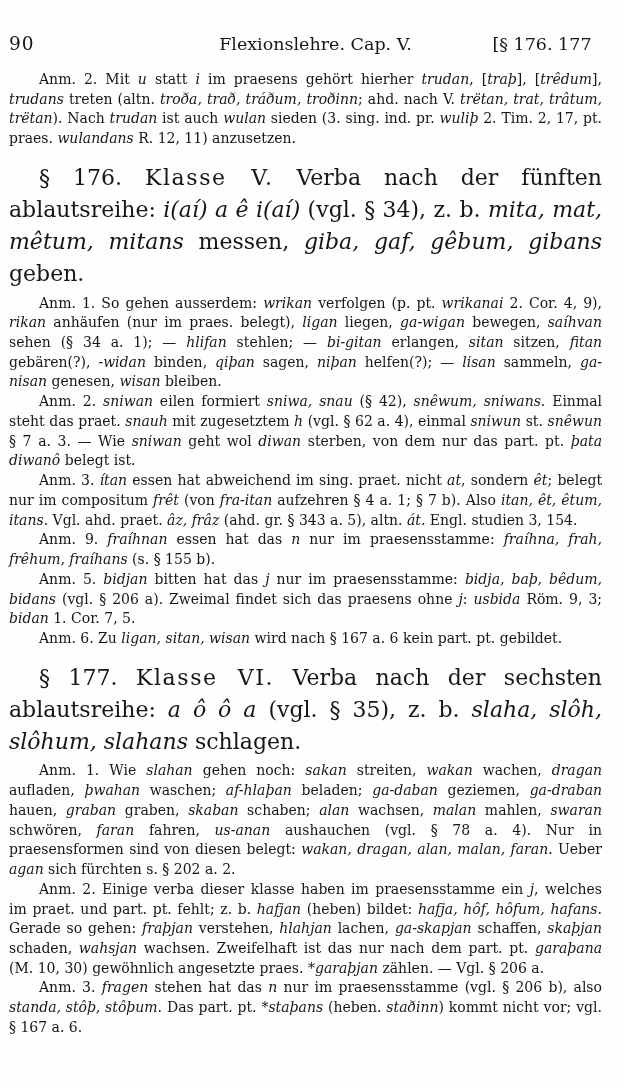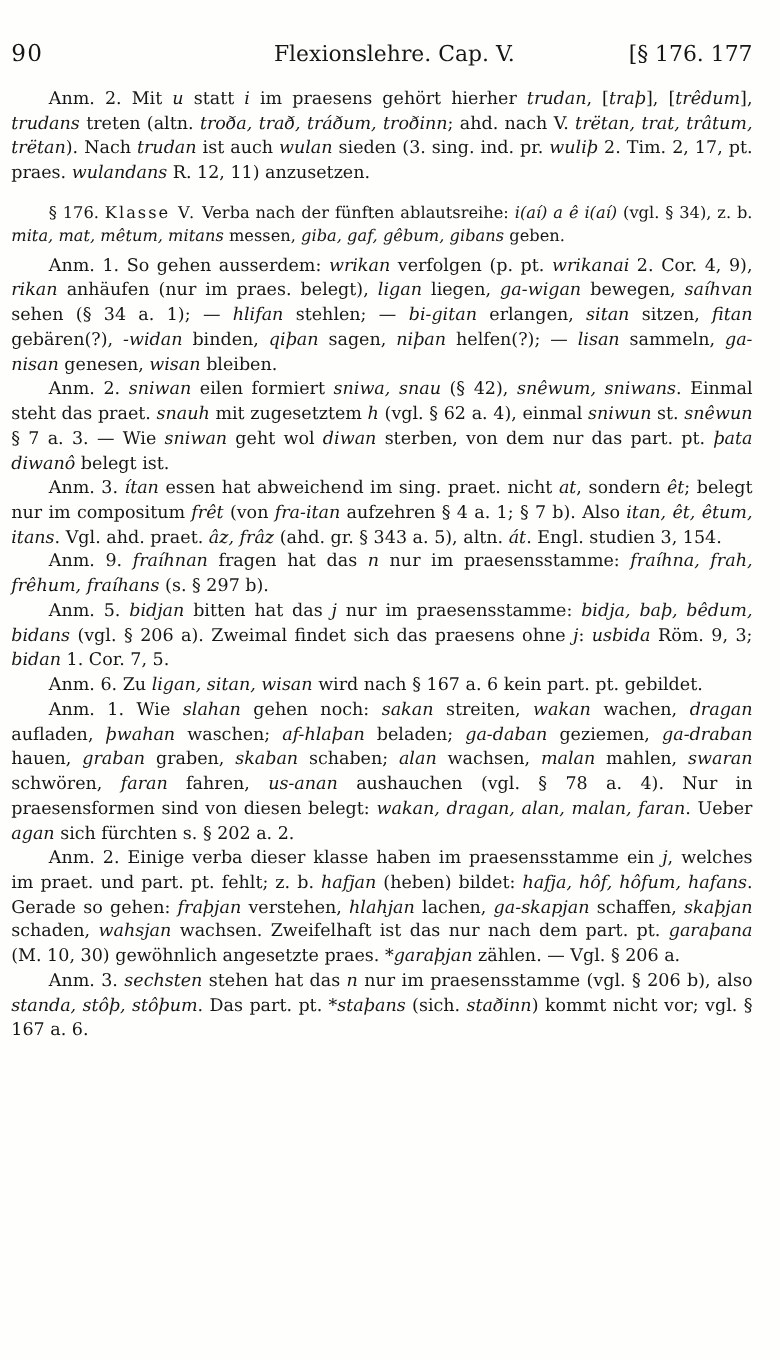--- a/index.html
+++ b/index.html
@@ -16,32 +16,32 @@
     padding: 10px 22px 0 9px;
   }
   .running-head {
     display: flex;
     align-items: baseline;
     font-size: 17.5px;
     margin-bottom: 16px;
   }
   .running-head .page-num { width: 110px; font-size: 18.5px; letter-spacing: 1px; }
   .running-head .title { flex: 1; text-align: center; padding-left: 30px; margin-top: 24px; }
-  .running-head .secref { width: 120px; text-align: right; }
+  .running-head .secref { width: 120px; text-align: center; }
   p {
     margin: 0;
     text-align: justify;
     text-indent: 30px;
   }
   p.anm {
     font-size: 14px;
     line-height: 1.41;
   }
   p.heading {
-    font-size: 13px;
+    font-size: 22px;
     line-height: 1.45;
     margin-top: 13px;
     margin-bottom: 4px;
   }
   .it { font-style: italic; }
   .sperr { letter-spacing: 1.6px; }
 </style>
 </head>
 <body>
 
@@ -50,20 +50,21 @@
     <span class="page-num">90</span>
     <span class="title">Flexionslehre.  Cap. V.</span>
     <span class="secref">[§ 176. 177</span>
   </div>
   <div>
       <p class="anm"><span>Anm. 2.  Mit </span><span class="it">u</span><span> statt </span><span class="it">i</span><span> im praesens gehört hierher </span><span class="it">trudan</span><span>, [</span><span class="it">traþ</span><span>], [</span><span class="it">trêdum</span><span>], </span><span class="it">trudans</span><span> treten (altn. </span><span class="it">troða, trað, tráðum, troðinn</span><span>; ahd. nach V. </span><span class="it">trëtan, trat, trâtum, trëtan</span><span>).  Nach </span><span class="it">trudan</span><span> ist auch </span><span class="it">wulan</span><span> sieden (3. sing. ind. pr. </span><span class="it">wuliþ</span><span> 2. Tim. 2, 17, pt. praes. </span><span class="it">wulandans</span><span> R. 12, 11) anzusetzen.</span></p>
       <p class="heading"><span>§ 176.  </span><span class="sperr">Klasse V.</span><span>  Verba nach der fünften ablautsreihe: </span><span class="it">i(aí) a ê i(aí)</span><span> (vgl. § 34), z. b. </span><span class="it">mita, mat, mêtum, mitans</span><span> messen, </span><span class="it">giba, gaf, gêbum, gibans</span><span> geben.</span></p>
       <p class="anm"><span>Anm. 1.  So gehen ausserdem: </span><span class="it">wrikan</span><span> verfolgen (p. pt. </span><span class="it">wrikanai</span><span> 2. Cor. 4, 9), </span><span class="it">rikan</span><span> anhäufen (nur im praes. belegt), </span><span class="it">ligan</span><span> liegen, </span><span class="it">ga-wigan</span><span> bewegen, </span><span class="it">saíhvan</span><span> sehen (§ 34 a. 1); — </span><span class="it">hlifan</span><span> stehlen; — </span><span class="it">bi-gitan</span><span> erlangen, </span><span class="it">sitan</span><span> sitzen, </span><span class="it">fitan</span><span> gebären(?), </span><span class="it">-widan</span><span> binden, </span><span class="it">qiþan</span><span> sagen, </span><span class="it">niþan</span><span> helfen(?); — </span><span class="it">lisan</span><span> sammeln, </span><span class="it">ga-nisan</span><span> genesen, </span><span class="it">wisan</span><span> bleiben.</span></p>
       <p class="anm"><span>Anm. 2.  </span><span class="it">sniwan</span><span> eilen formiert </span><span class="it">sniwa, snau</span><span> (§ 42), </span><span class="it">snêwum, sniwans</span><span>. Einmal steht das praet. </span><span class="it">snauh</span><span> mit zugesetztem </span><span class="it">h</span><span> (vgl. § 62 a. 4), einmal </span><span class="it">sniwun</span><span> st. </span><span class="it">snêwun</span><span> § 7 a. 3. — Wie </span><span class="it">sniwan</span><span> geht wol </span><span class="it">diwan</span><span> sterben, von dem nur das part. pt. </span><span class="it">þata diwanô</span><span> belegt ist.</span></p>
       <p class="anm"><span>Anm. 3.  </span><span class="it">ítan</span><span> essen hat abweichend im sing. praet. nicht </span><span class="it">at</span><span>, sondern </span><span class="it">êt</span><span>; belegt nur im compositum </span><span class="it">frêt</span><span> (von </span><span class="it">fra-itan</span><span> aufzehren § 4 a. 1; § 7 b). Also </span><span class="it">itan, êt, êtum, itans</span><span>.  Vgl. ahd. praet. </span><span class="it">âz, frâz</span><span> (ahd. gr. § 343 a. 5), altn. </span><span class="it">át</span><span>.  Engl. studien 3, 154.</span></p>
-      <p class="anm"><span>Anm. 9.  </span><span class="it">fraíhnan</span><span> fragen hat das </span><span class="it">n</span><span> nur im praesensstamme: </span><span class="it">fraíhna, frah, frêhum, fraíhans</span><span> (s. § 297 b).</span></p>
+      <p class="anm"><span>Anm. 9.  </span><span class="it">fraíhnan</span><span> essen hat das </span><span class="it">n</span><span> nur im praesensstamme: </span><span class="it">fraíhna, frah, frêhum, fraíhans</span><span> (s. § 155 b).</span></p>
       <p class="anm"><span>Anm. 5.  </span><span class="it">bidjan</span><span> bitten hat das </span><span class="it">j</span><span> nur im praesensstamme: </span><span class="it">bidja, baþ, bêdum, bidans</span><span> (vgl. § 206 a).  Zweimal findet sich das praesens ohne </span><span class="it">j</span><span>: </span><span class="it">usbida</span><span> Röm. 9, 3; </span><span class="it">bidan</span><span> 1. Cor. 7, 5.</span></p>
       <p class="anm"><span>Anm. 6.  Zu </span><span class="it">ligan, sitan, wisan</span><span> wird nach § 167 a. 6 kein part. pt. gebildet.</span></p>
+      <p class="heading"><span>§ 177.  </span><span class="sperr">Klasse VI.</span><span>  Verba nach der sechsten ablautsreihe: </span><span class="it">a ô ô a</span><span> (vgl. § 35), z. b. </span><span class="it">slaha, slôh, slôhum, slahans</span><span> schlagen.</span></p>
       <p class="anm"><span>Anm. 1.  Wie </span><span class="it">slahan</span><span> gehen noch: </span><span class="it">sakan</span><span> streiten, </span><span class="it">wakan</span><span> wachen, </span><span class="it">dragan</span><span> aufladen, </span><span class="it">þwahan</span><span> waschen; </span><span class="it">af-hlaþan</span><span> beladen; </span><span class="it">ga-daban</span><span> geziemen, </span><span class="it">ga-draban</span><span> hauen, </span><span class="it">graban</span><span> graben, </span><span class="it">skaban</span><span> schaben; </span><span class="it">alan</span><span> wachsen, </span><span class="it">malan</span><span> mahlen, </span><span class="it">swaran</span><span> schwören, </span><span class="it">faran</span><span> fahren, </span><span class="it">us-anan</span><span> aushauchen (vgl. § 78 a. 4). Nur in praesensformen sind von diesen belegt: </span><span class="it">wakan, dragan, alan, malan, faran</span><span>.  Ueber </span><span class="it">agan</span><span> sich fürchten s. § 202 a. 2.</span></p>
       <p class="anm"><span>Anm. 2.  Einige verba dieser klasse haben im praesensstamme ein </span><span class="it">j</span><span>, welches im praet. und part. pt. fehlt; z. b. </span><span class="it">hafjan</span><span> (heben) bildet: </span><span class="it">hafja, hôf, hôfum, hafans</span><span>.  Gerade so gehen: </span><span class="it">fraþjan</span><span> verstehen, </span><span class="it">hlahjan</span><span> lachen, </span><span class="it">ga-skapjan</span><span> schaffen, </span><span class="it">skaþjan</span><span> schaden, </span><span class="it">wahsjan</span><span> wachsen.  Zweifelhaft ist das nur nach dem part. pt. </span><span class="it">garaþana</span><span> (M. 10, 30) gewöhnlich angesetzte praes. </span><span class="it">*garaþjan</span><span> zählen. — Vgl. § 206 a.</span></p>
-      <p class="anm"><span>Anm. 3.  </span><span class="it">sechsten</span><span> stehen hat das </span><span class="it">n</span><span> nur im praesensstamme (vgl. § 206 b), also </span><span class="it">standa, stôþ, stôþum</span><span>.  Das part. pt. </span><span class="it">*staþans</span><span> (sich. </span><span class="it">staðinn</span><span>) kommt nicht vor; vgl. § 167 a. 6.</span></p>
+      <p class="anm"><span>Anm. 3.  </span><span class="it">fragen</span><span> stehen hat das </span><span class="it">n</span><span> nur im praesensstamme (vgl. § 206 b), also </span><span class="it">standa, stôþ, stôþum</span><span>.  Das part. pt. </span><span class="it">*staþans</span><span> (heben. </span><span class="it">staðinn</span><span>) kommt nicht vor; vgl. § 167 a. 6.</span></p>
     </div>
 </div>
 
 </body></html>

